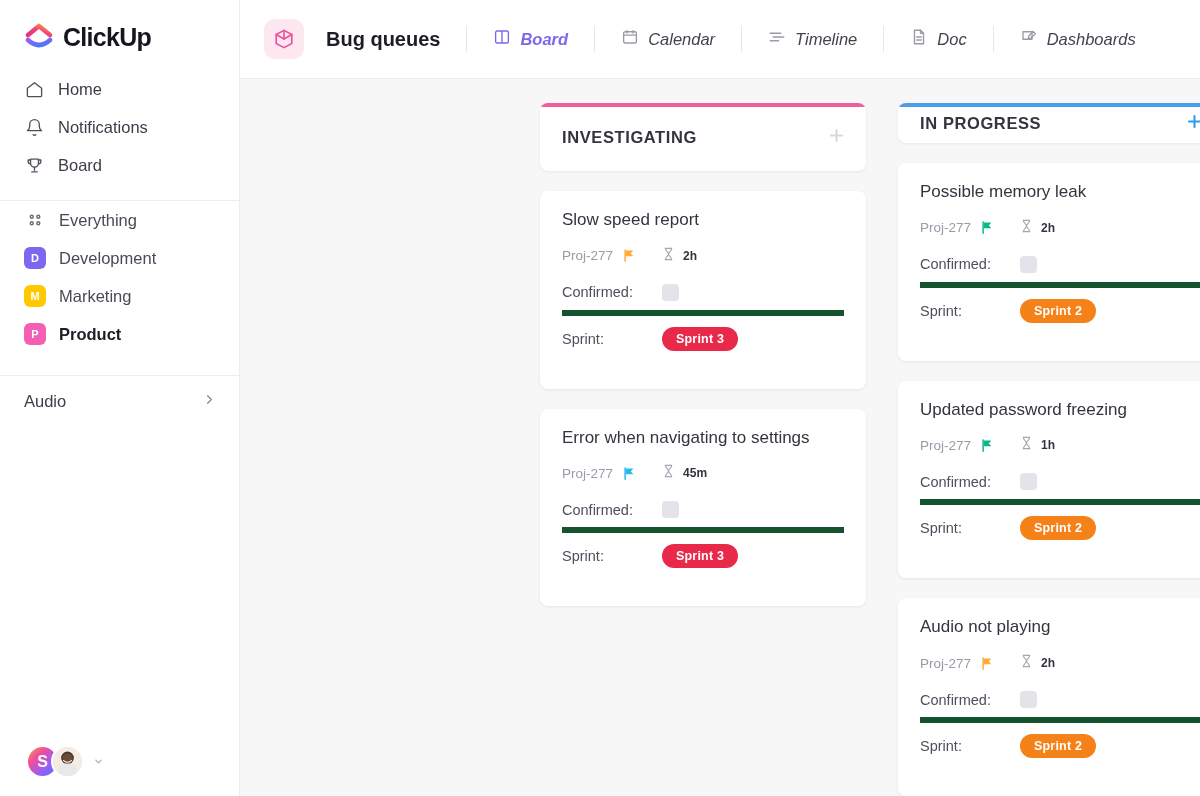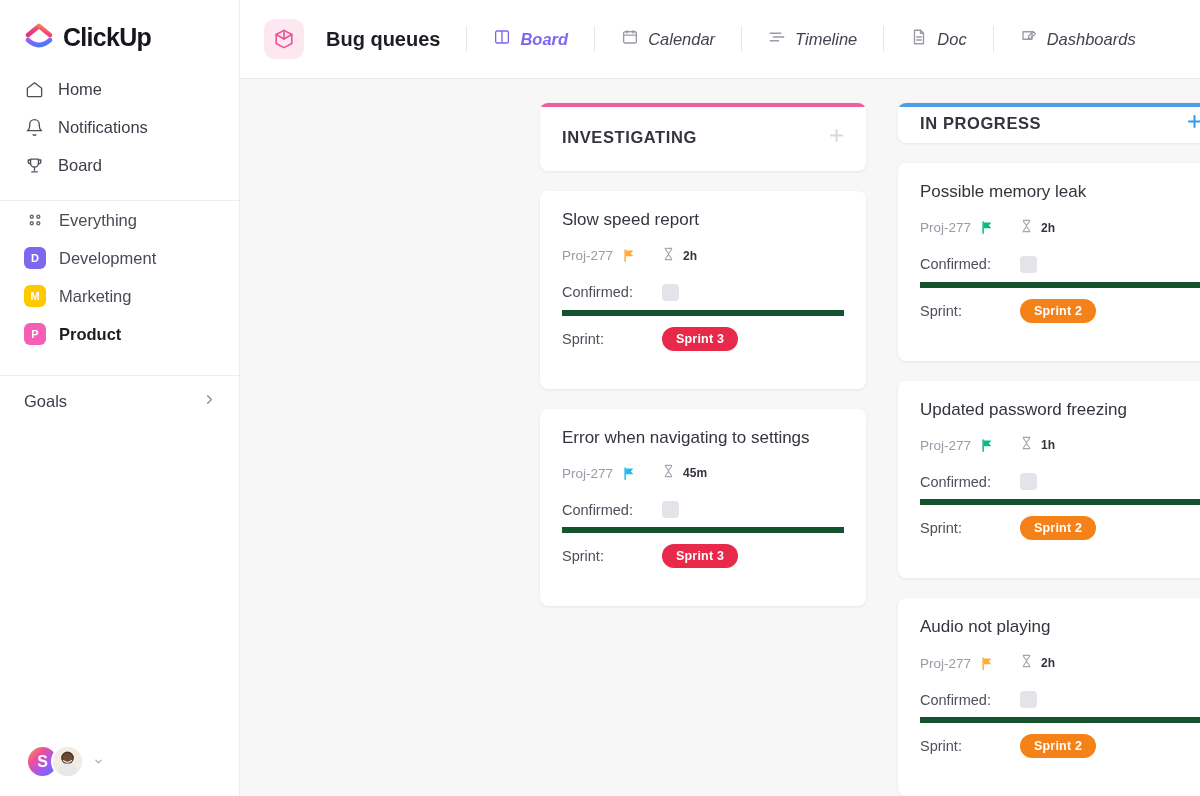--- a/index.html
+++ b/index.html
@@ -212,21 +212,21 @@
       </div>
       <div class="space-item selected">
         <span class="space-chip" style="background:#f45eb4;">P</span>
         <span class="label">Product</span>
       </div>
     </div>
 
     <div style="height:22px;"></div>
 
     <div class="bottom-link">
-      <span class="label">Goals</span>
+      <span class="label">Audio</span>
       <span>
         <svg width="15" height="15" viewBox="0 0 24 24" fill="none" stroke="#8a8a96" stroke-width="2" stroke-linecap="round" stroke-linejoin="round">
             <path d="M9 18l6-6-6-6"></path>
           </svg>
       </span>
     </div>
 
     <div class="user-bar">
       <span class="avatar-a">S</span>
       <span class="avatar-b">

